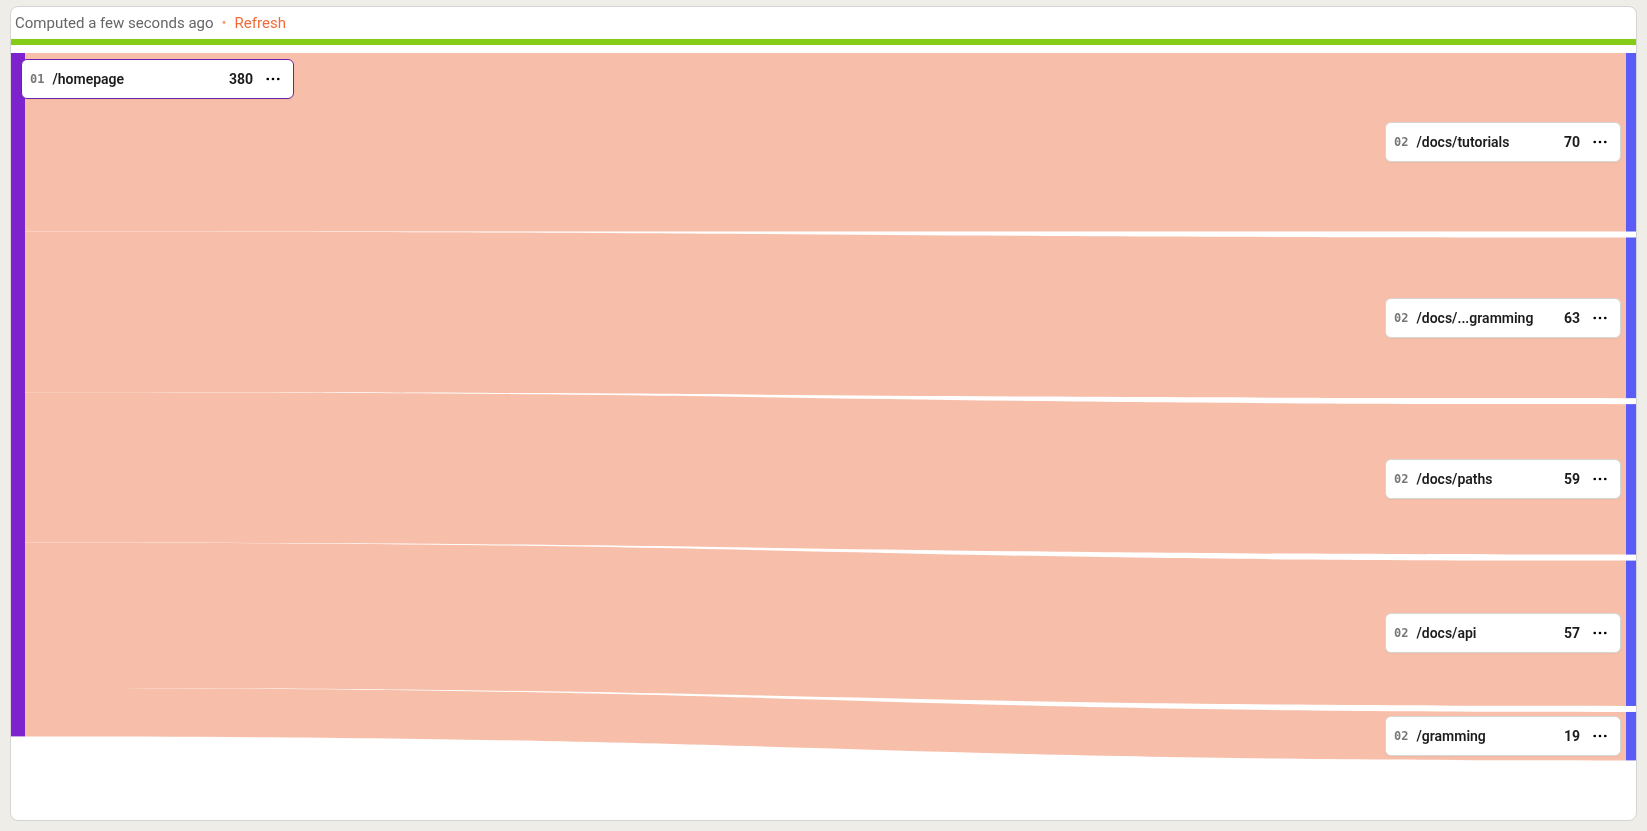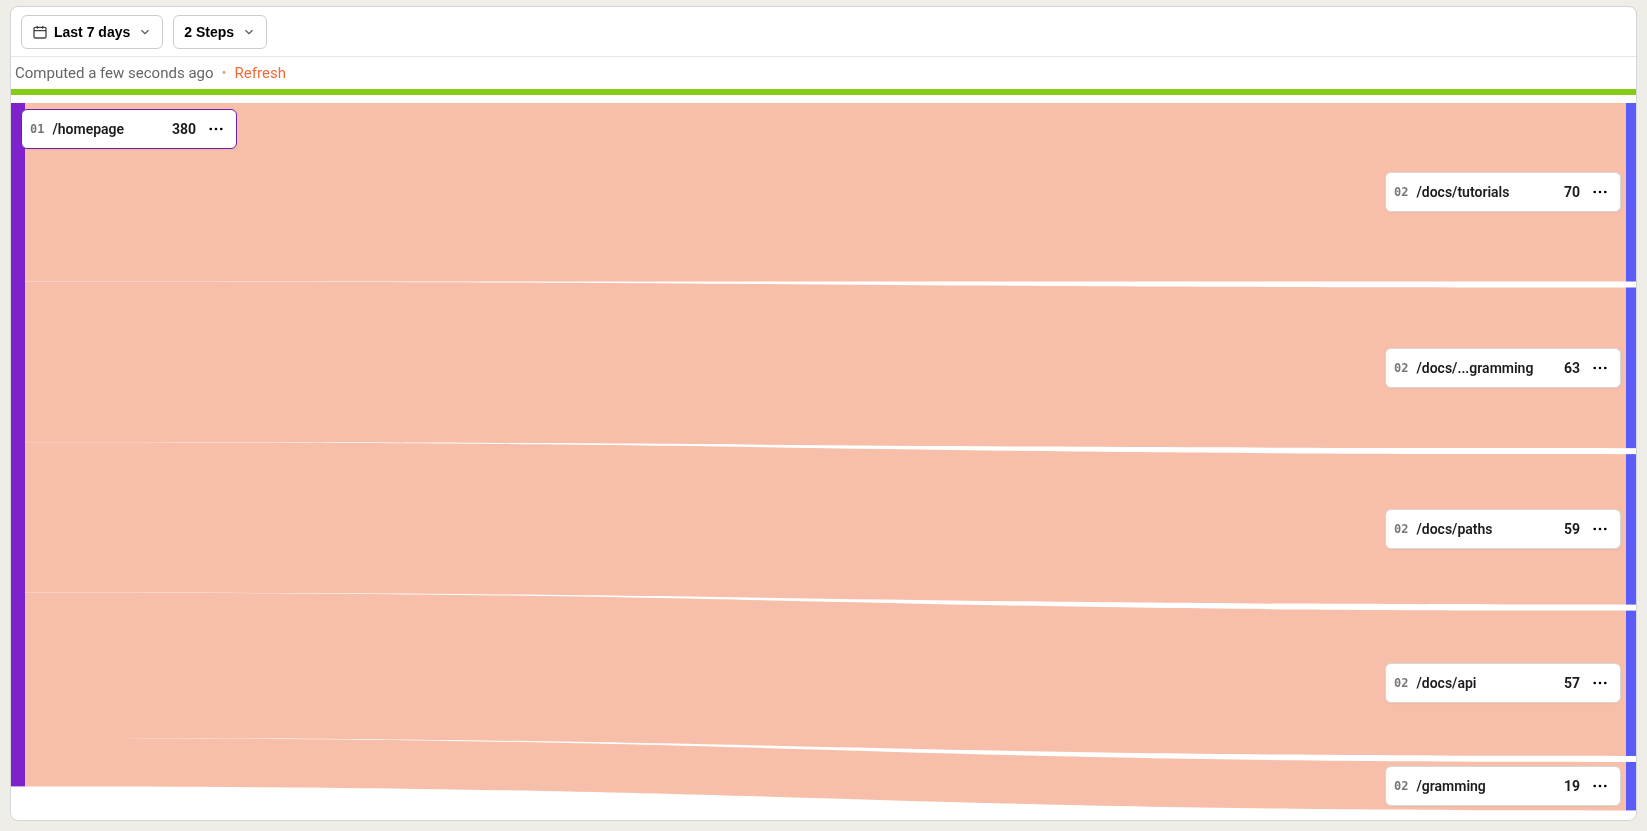--- a/index.html
+++ b/index.html
@@ -86,21 +86,21 @@
     align-items: center;
     padding: 0 8px;
     height: 40px;
     gap: 8px;
     font-size: 14px;
   }
   .node-card.source {
     border: 1.5px solid #6b21a8;
     left: 10px;
     top: 14px;
-    width: 216px;
+    width: 273px;
   }
   .node-step {
     font-family: ui-monospace, SFMono-Regular, Menlo, Consolas, monospace;
     font-size: 12px;
     color: #777;
     font-weight: 600;
   }
   .node-label { flex: 1 1 auto; font-weight: 600; white-space: nowrap; overflow: hidden; text-overflow: ellipsis; }
   .node-value { font-weight: 700; }
   .dots-btn {
@@ -110,38 +110,20 @@
     width: 24px; height: 24px;
     border: none; background: none;
     cursor: pointer; color: #000;
   }
 </style>
 </head>
 <body>
 
 <div class="panel">
 
-  <div class="toolbar">
-    <button class="btn">
-      <svg width="16" height="16" viewBox="0 0 24 24" fill="none" stroke="#444" stroke-width="2">
-          <rect x="3" y="5" width="18" height="16" rx="2"></rect>
-          <path d="M3 10h18M8 3v4M16 3v4"></path>
-        </svg>
-      <span>Last 7 days</span>
-      <svg class="caret" width="14" height="14" viewBox="0 0 24 24" fill="none" stroke="#555" stroke-width="2">
-          <path d="M6 9l6 6 6-6"></path>
-        </svg>
-    </button>
-    <button class="btn">
-      <span>2 Steps</span>
-      <svg class="caret" width="14" height="14" viewBox="0 0 24 24" fill="none" stroke="#555" stroke-width="2">
-          <path d="M6 9l6 6 6-6"></path>
-        </svg>
-    </button>
-  </div>
 
   <div class="statusbar">
     <div class="status-left">
       <span>Computed a few seconds ago</span>
       <span class="bullet">•</span>
       <span class="refresh-link">Refresh</span>
     </div>
   </div>
 
   <div class="chart-area">

